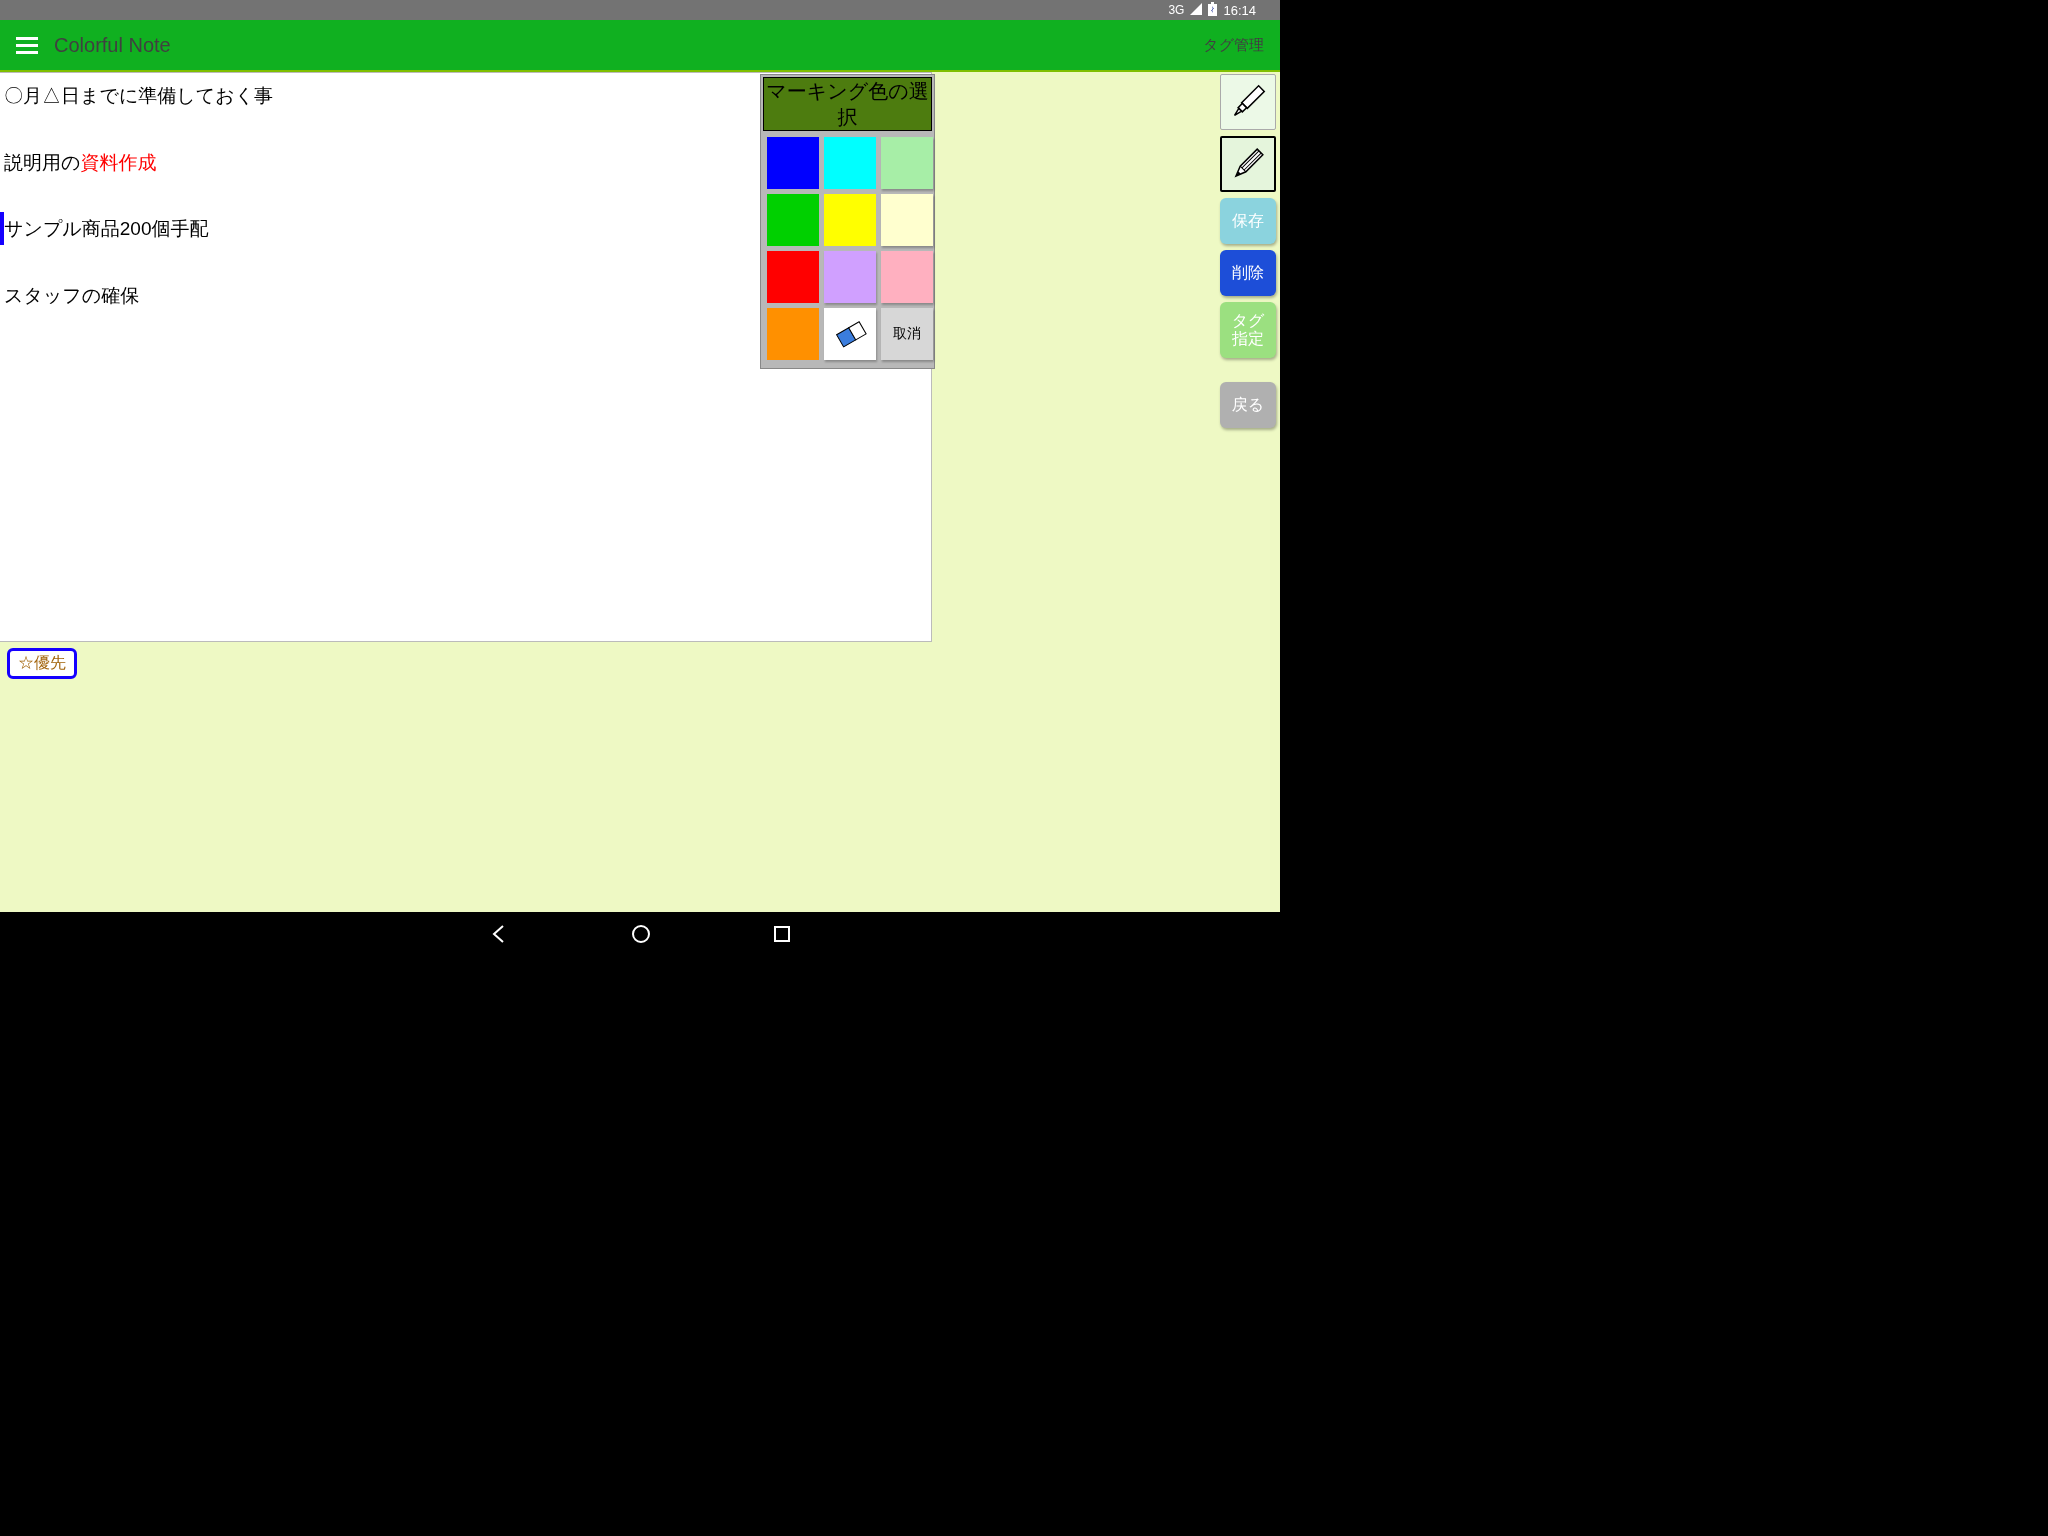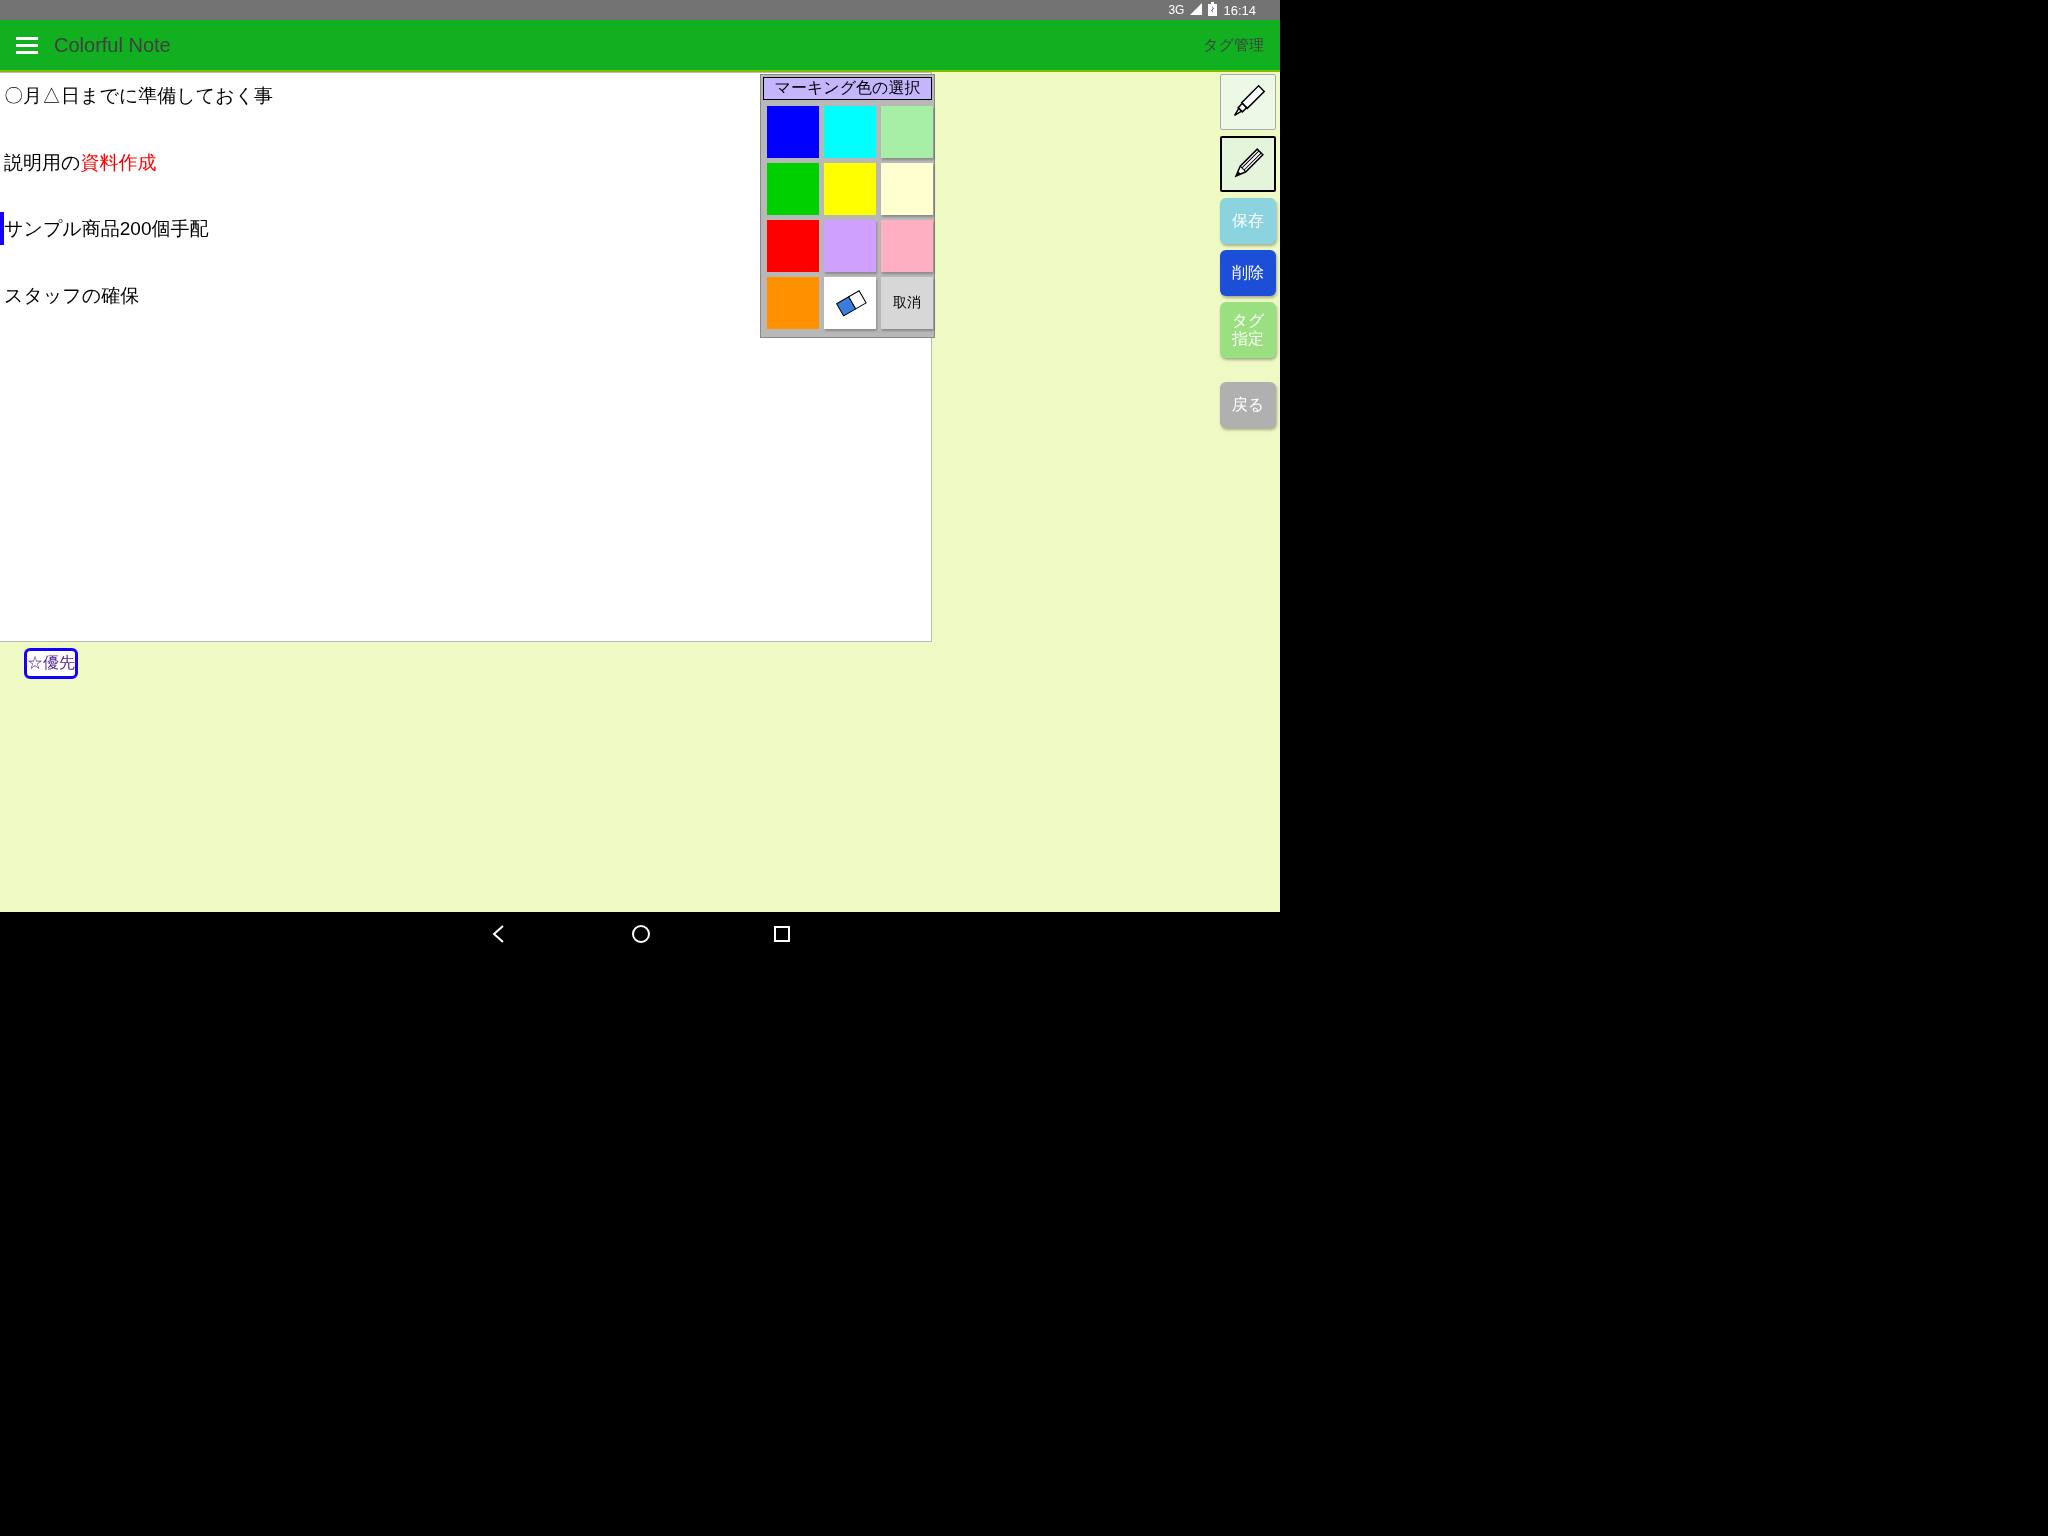--- a/index.html
+++ b/index.html
@@ -18,38 +18,38 @@
   .app-bar-right { font-size:15px; }
 
   .content-area { position:relative; height:842px; background:#eef9c4; border-top:2px solid #7fbf00; }
 
   .note-canvas { position:absolute; top:0; left:0; width:932px; height:570px; background:#fff; border:1px solid #bbb; border-left:none; padding:6px 4px; font-size:19px; line-height:1.75; }
   .note-line { white-space:pre; }
   .note-highlight-blue { border-left:4px solid #1500ff; padding-left:0; margin-left:-4px;}
   .red-text { color:#f00; }
 
   .palette { position:absolute; top:2px; left:760px; width:175px; background:#b8b8b8; border:1px solid #888; padding-bottom:4px; }
-  .palette-title { background:#c4b5fd; border:1px solid #000; margin:2px 2px 2px 2px; text-align:center; font-size:16px; line-height:1.3; }
+  .palette-title { background:#4d7c0f; border:1px solid #000; margin:2px 2px 2px 2px; text-align:center; font-size:20px; line-height:1.3; }
   .swatch-grid { display:grid; grid-template-columns: repeat(3, 52px); grid-auto-rows:52px; gap:5px; padding:4px 6px; }
   .swatch { width:52px; height:52px; cursor:pointer; }
   .swatch.with-shadow { box-shadow:1px 2px 2px rgba(0,0,0,0.25); }
   .eraser-cell { background:#fff; display:flex; align-items:center; justify-content:center; box-shadow:1px 2px 2px rgba(0,0,0,0.25); }
   .cancel-cell { background:#d7d7d7; display:flex; align-items:center; justify-content:center; font-size:14px; box-shadow:1px 2px 2px rgba(0,0,0,0.25); }
 
   .side-tools { position:absolute; top:2px; right:4px; width:56px; display:flex; flex-direction:column; gap:6px; }
   .tool-btn-icon { width:56px; height:56px; background:#ecf9e7; border:1px solid #aaa; display:flex; align-items:center; justify-content:center; cursor:pointer; border-radius:2px; }
   .tool-btn-icon.selected { border:2px solid #000; background:#e5f5dc; }
   .action-btn { width:56px; height:46px; border-radius:6px; display:flex; align-items:center; justify-content:center; font-size:16px; color:#fff; box-shadow:1px 2px 3px rgba(0,0,0,0.3); cursor:pointer; }
   .action-btn.dbl { height:56px; flex-direction:column; line-height:1.15; }
   .btn-save { background:#8bd3de; }
   .btn-delete { background:#1d4ed8; }
   .btn-tag { background:#9be080; }
   .btn-back { background:#b0b0b0; margin-top:18px; }
 
-  .priority-tag { position:absolute; top:576px; left:24px; background:#fff; color:#4c1d95; border:3px solid #1500ff; border-radius:6px; padding:2px 0; font-size:16px; font-weight:500; cursor:pointer; }
+  .priority-tag { position:absolute; top:576px; left:7px; background:#fff; color:#a16207; border:3px solid #1500ff; border-radius:6px; padding:2px 8px; font-size:16px; font-weight:500; cursor:pointer; }
 
   .nav-bar { height:48px; background:#000; display:flex; justify-content:center; align-items:center; gap:120px; }
   .nav-icon { color:#fff; }
 </style>
 </head>
 <body>
 
 <div class="status-bar">
   <span class="sig">3G</span>
   <span>

